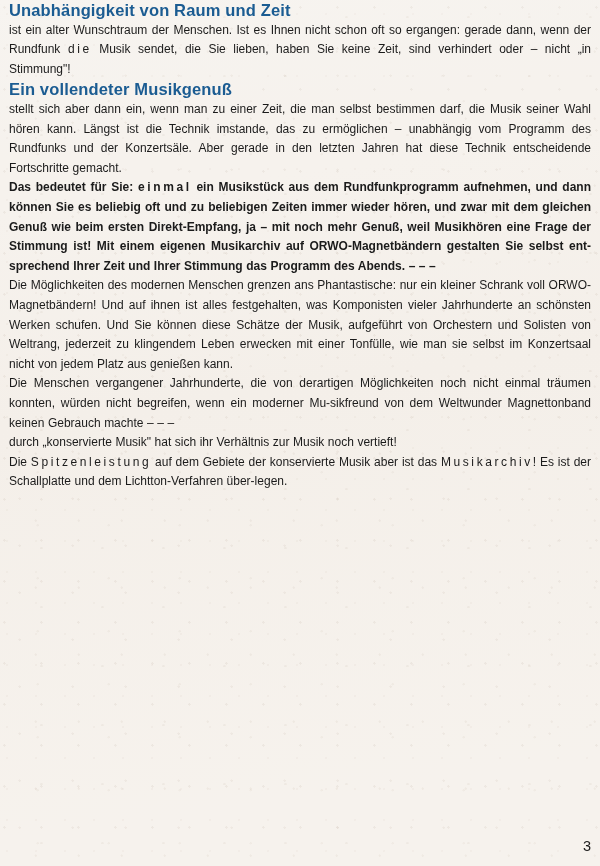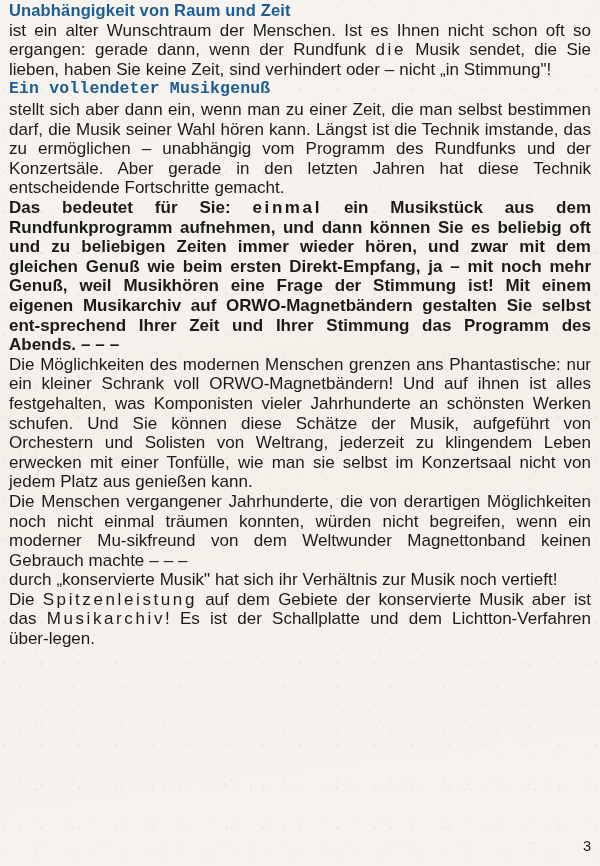--- a/index.html
+++ b/index.html
@@ -42,21 +42,21 @@
   }
   h2.section-heading {
     color: #1b5c92;
     font-size: 16.5px;
     font-weight: bold;
     letter-spacing: 0.15px;
     margin: 0;
     line-height: 1.25;
   }
   p.body-par {
-    font-size: 17px;
+    font-size: 12px;
     line-height: 19.6px;
     margin: 0;
     text-align: justify;
     text-justify: inter-word;
     word-spacing: 0.2px;
     hyphens: manual;
   }
   p.body-par.last-line-left {
     text-align-last: left;
   }
@@ -66,21 +66,21 @@
   .page-number {
     position: absolute;
     right: 9px;
     bottom: 12px;
     font-size: 14.5px;
     color: #1b1b1b;
   }
   
   .blk-h1 { margin-top: 12px; }
   .blk-p1 { margin-top: 17px; }
-  .blk-h2 { margin-top: 38px; font-family: Liberation Mono, monospace; }
+  .blk-h2 { margin-top: 38px; }
   .blk-p2 { margin-top: 17px; }
   .blk-p3 { margin-top: 20px; }
   .blk-p4 { margin-top: 21px; font-weight: bold; }
   .blk-p5 { margin-top: 21px; }
   .blk-p6 { margin-top: 21px; }
   .blk-h3 { margin-top: 38px; }
   .blk-p7 { margin-top: 16px; }
   .blk-p8 { margin-top: 4px; }
 </style>
 </head>

